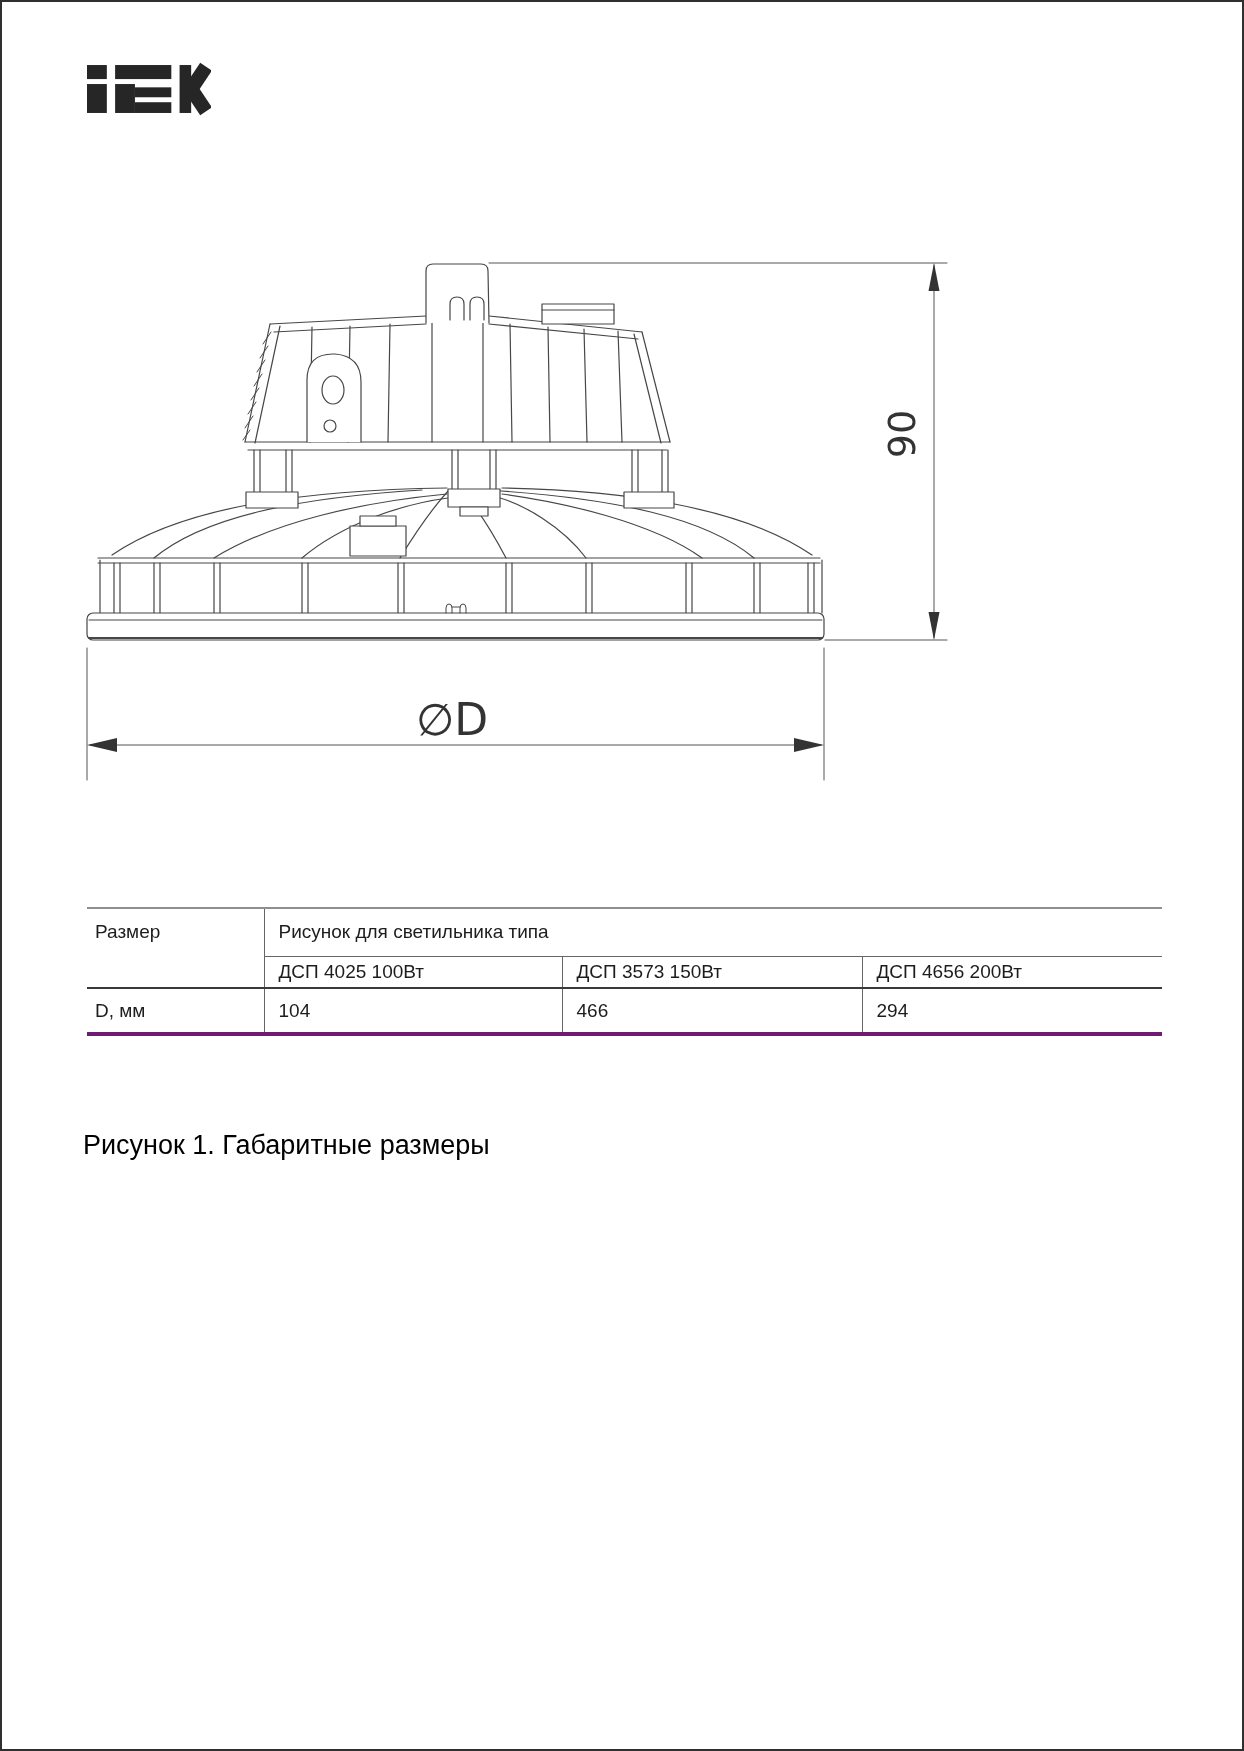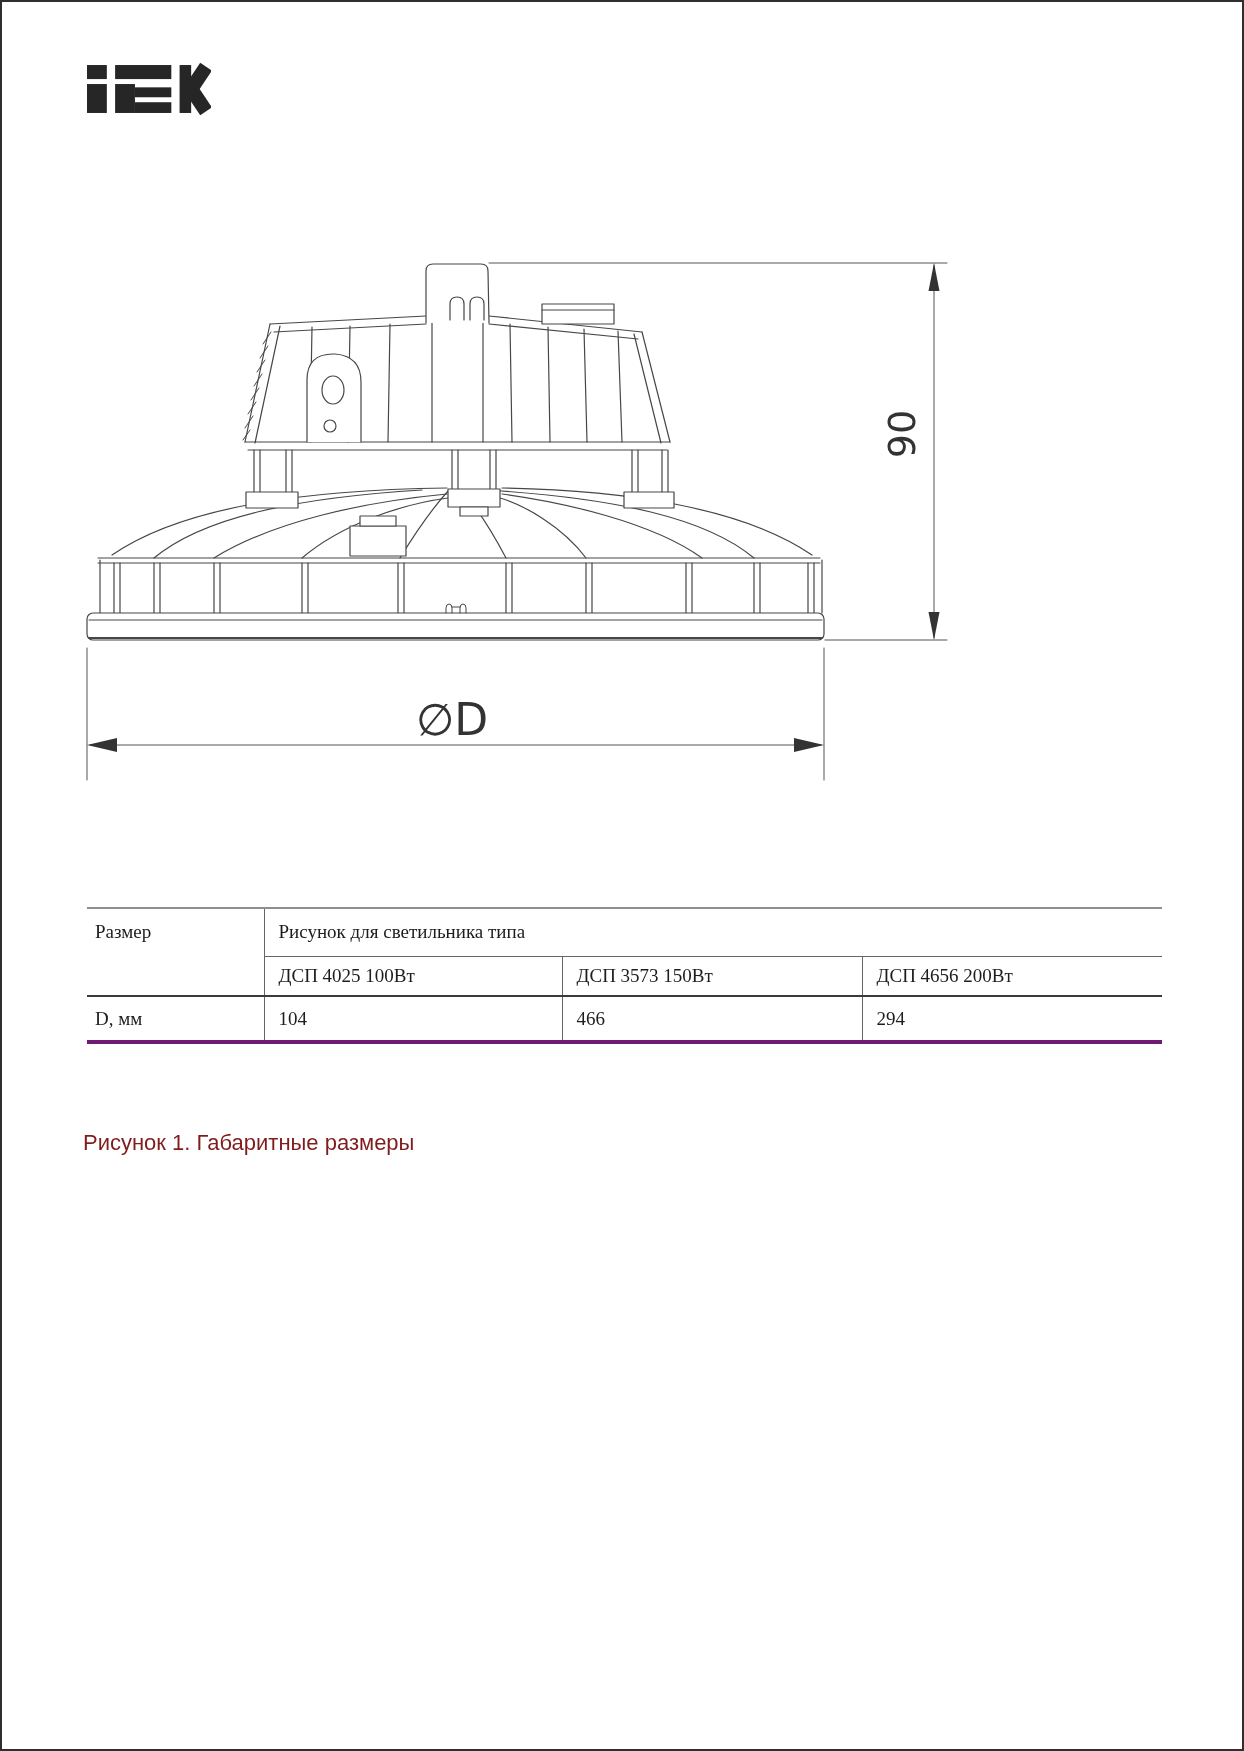--- a/index.html
+++ b/index.html
@@ -16,41 +16,41 @@
   }
   .logo{position:absolute;left:85px;top:58px;width:124px;height:58px;}
   .drawing{position:absolute;left:0;top:0;width:1244px;height:820px;}
   .dim-label{fill:#333333;font-family:"DejaVu Sans","Liberation Sans",sans-serif;}
 
   .dim-table{
     position:absolute;left:85px;top:905px;
     width:1075px;
     border-collapse:collapse;
     table-layout:fixed;
-    font-size:19px;color:#1d1d1d;font-family:Liberation Serif, serif;
+    font-size:19px;color:#1d1d1d;
   }
   .dim-table td{
     padding:0 0 0 14px;
     vertical-align:middle;
     box-sizing:border-box;
   }
   .dim-table .r1{height:48px;}
-  .dim-table .r2{height:40px;}
+  .dim-table .r2{height:32px;}
   .dim-table .r3{height:46px;}
   .dim-table td.first{padding-left:8px;}
   .top-b{border-top:2px solid #8f8f8f;}
   .mid-thin{border-bottom:1px solid #666666;}
   .dark-b{border-bottom:2px solid #3a3a3a;}
   .bot-b{border-bottom:4px solid #701a75;}
   .v-div{border-left:1px solid #666666;}
   .rowspan-cell{vertical-align:top !important;padding-top:12px !important;}
 
   .caption{
     position:absolute;left:81px;top:1128px;
-    font-size:22px;color:#7f1d1d;
+    font-size:27px;color:#000000;
   }
 </style>
 </head>
 <body>
 
 <div class="page">
 
   <svg class="logo" viewBox="0 0 150 58" role="img" aria-label="iEK">
     <g fill="#262626">
       <rect x="0" y="0" width="24" height="17"></rect>

